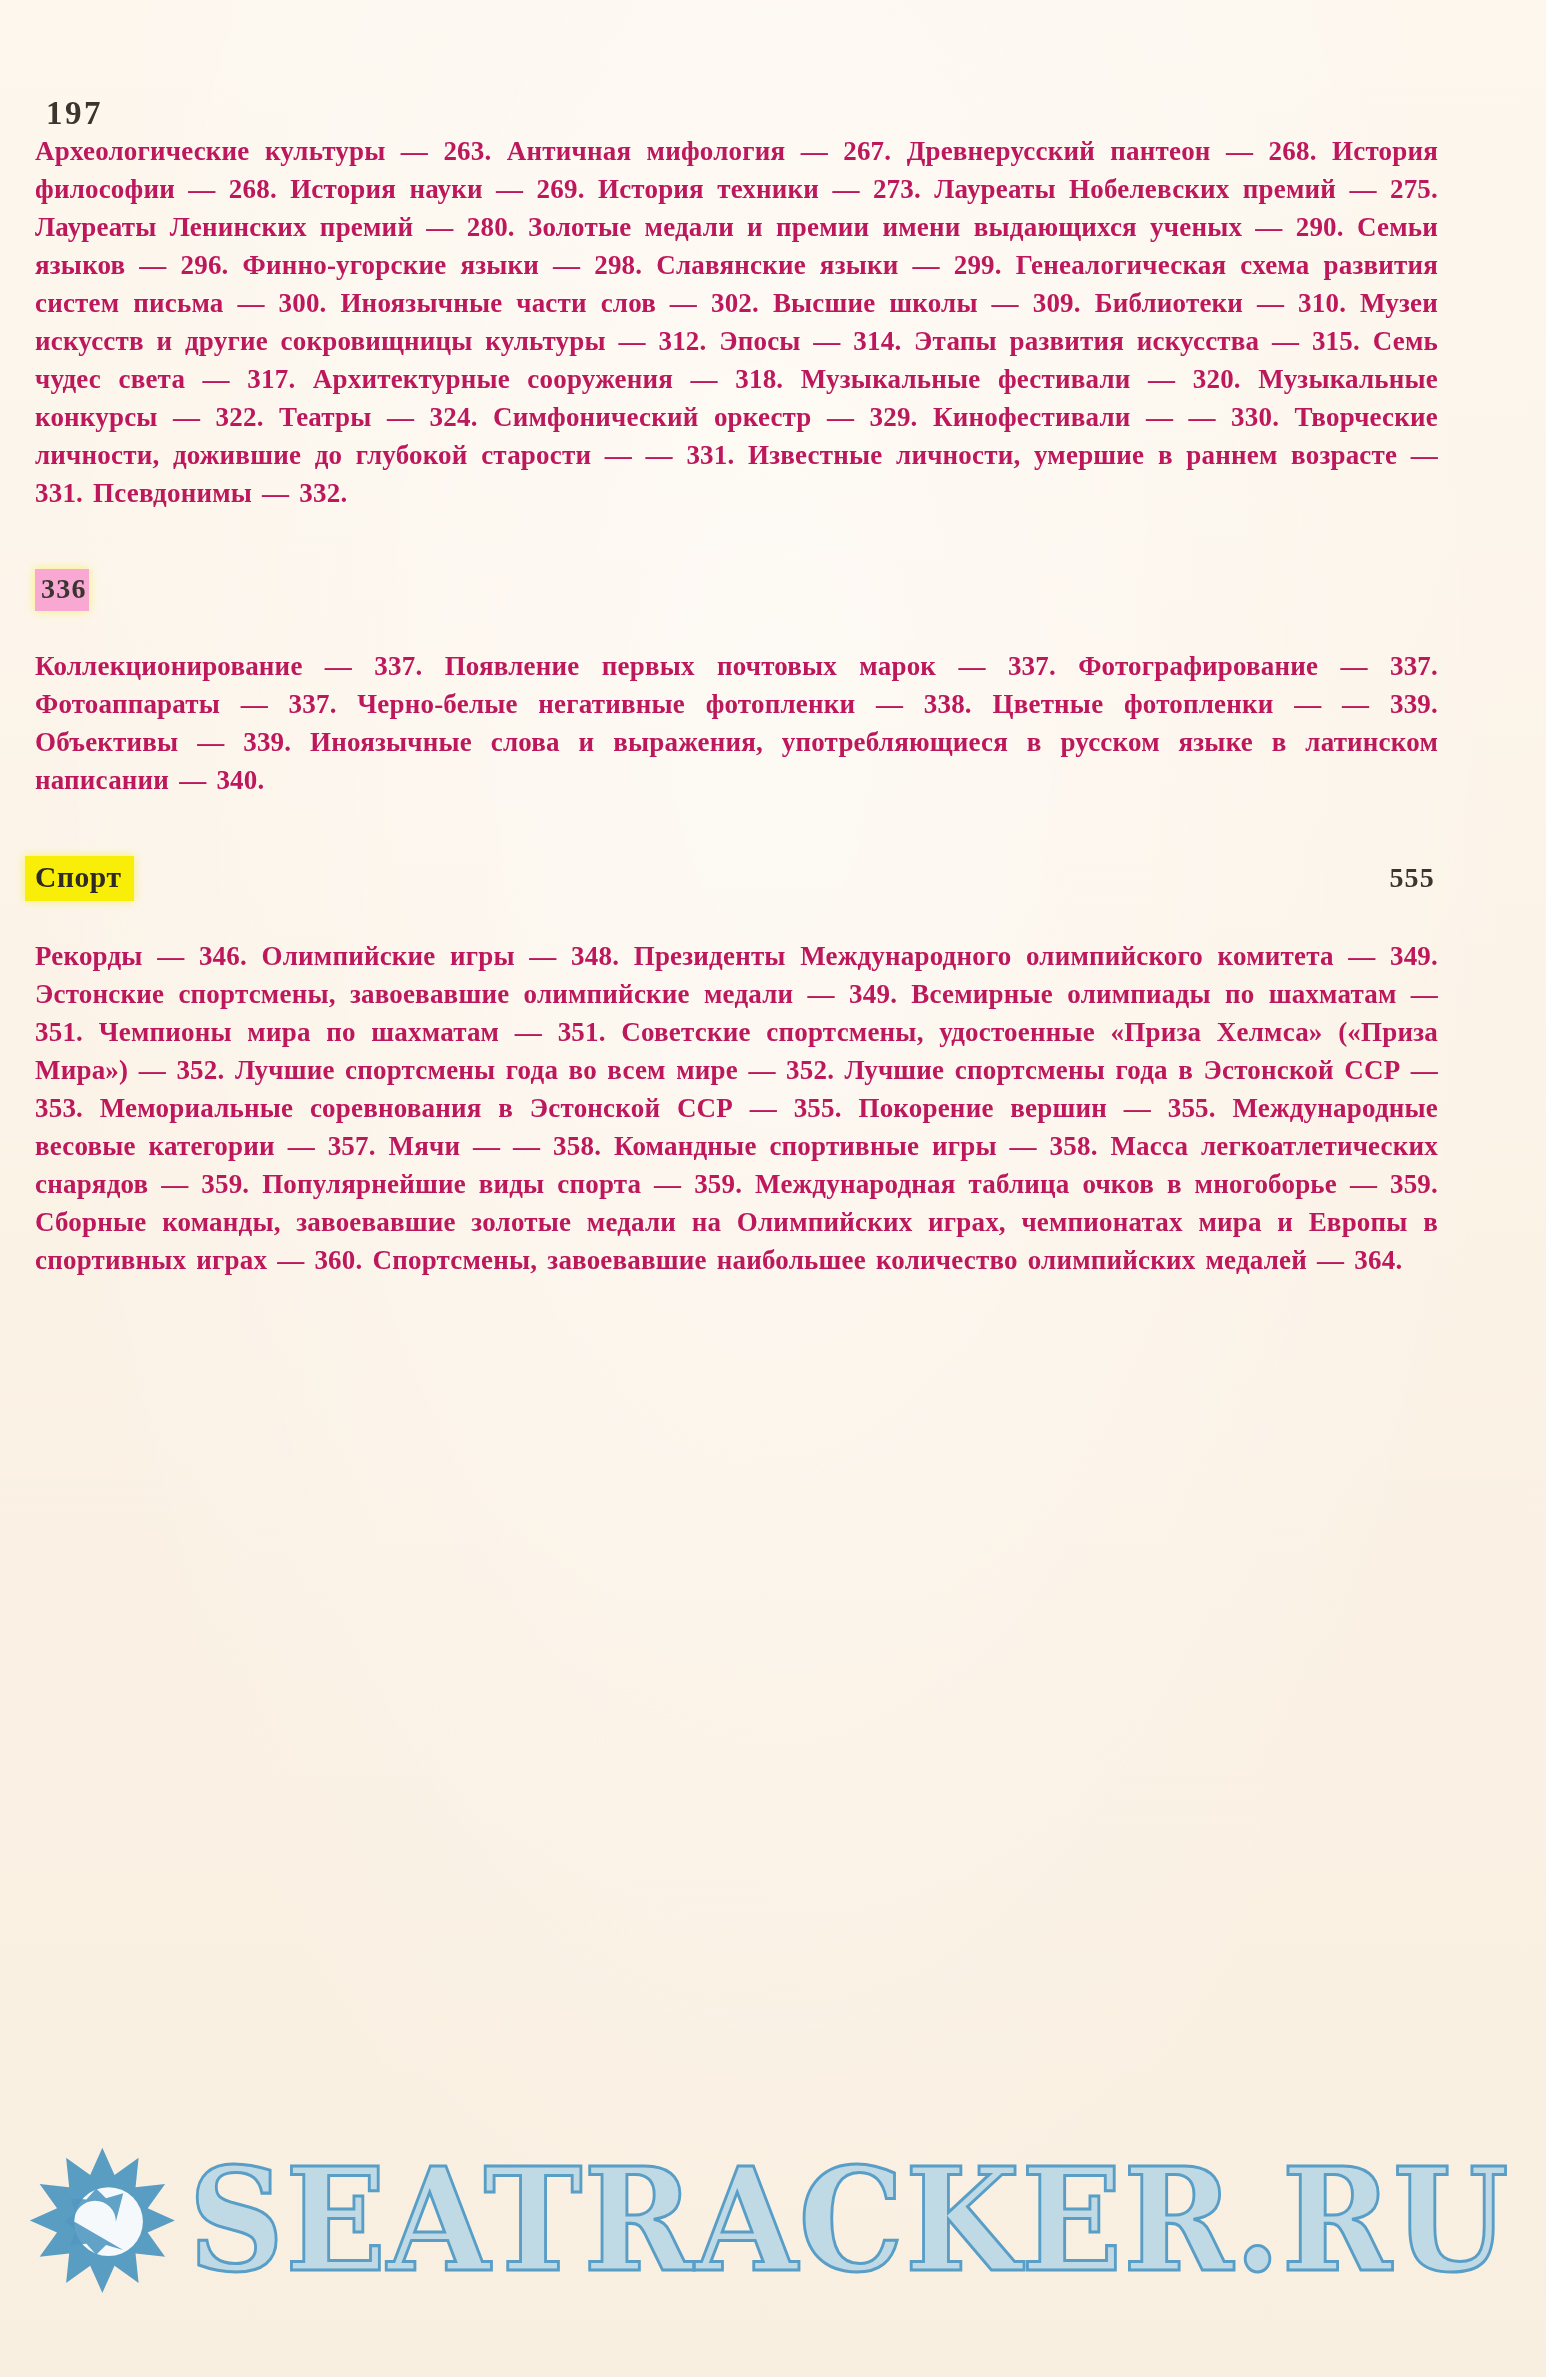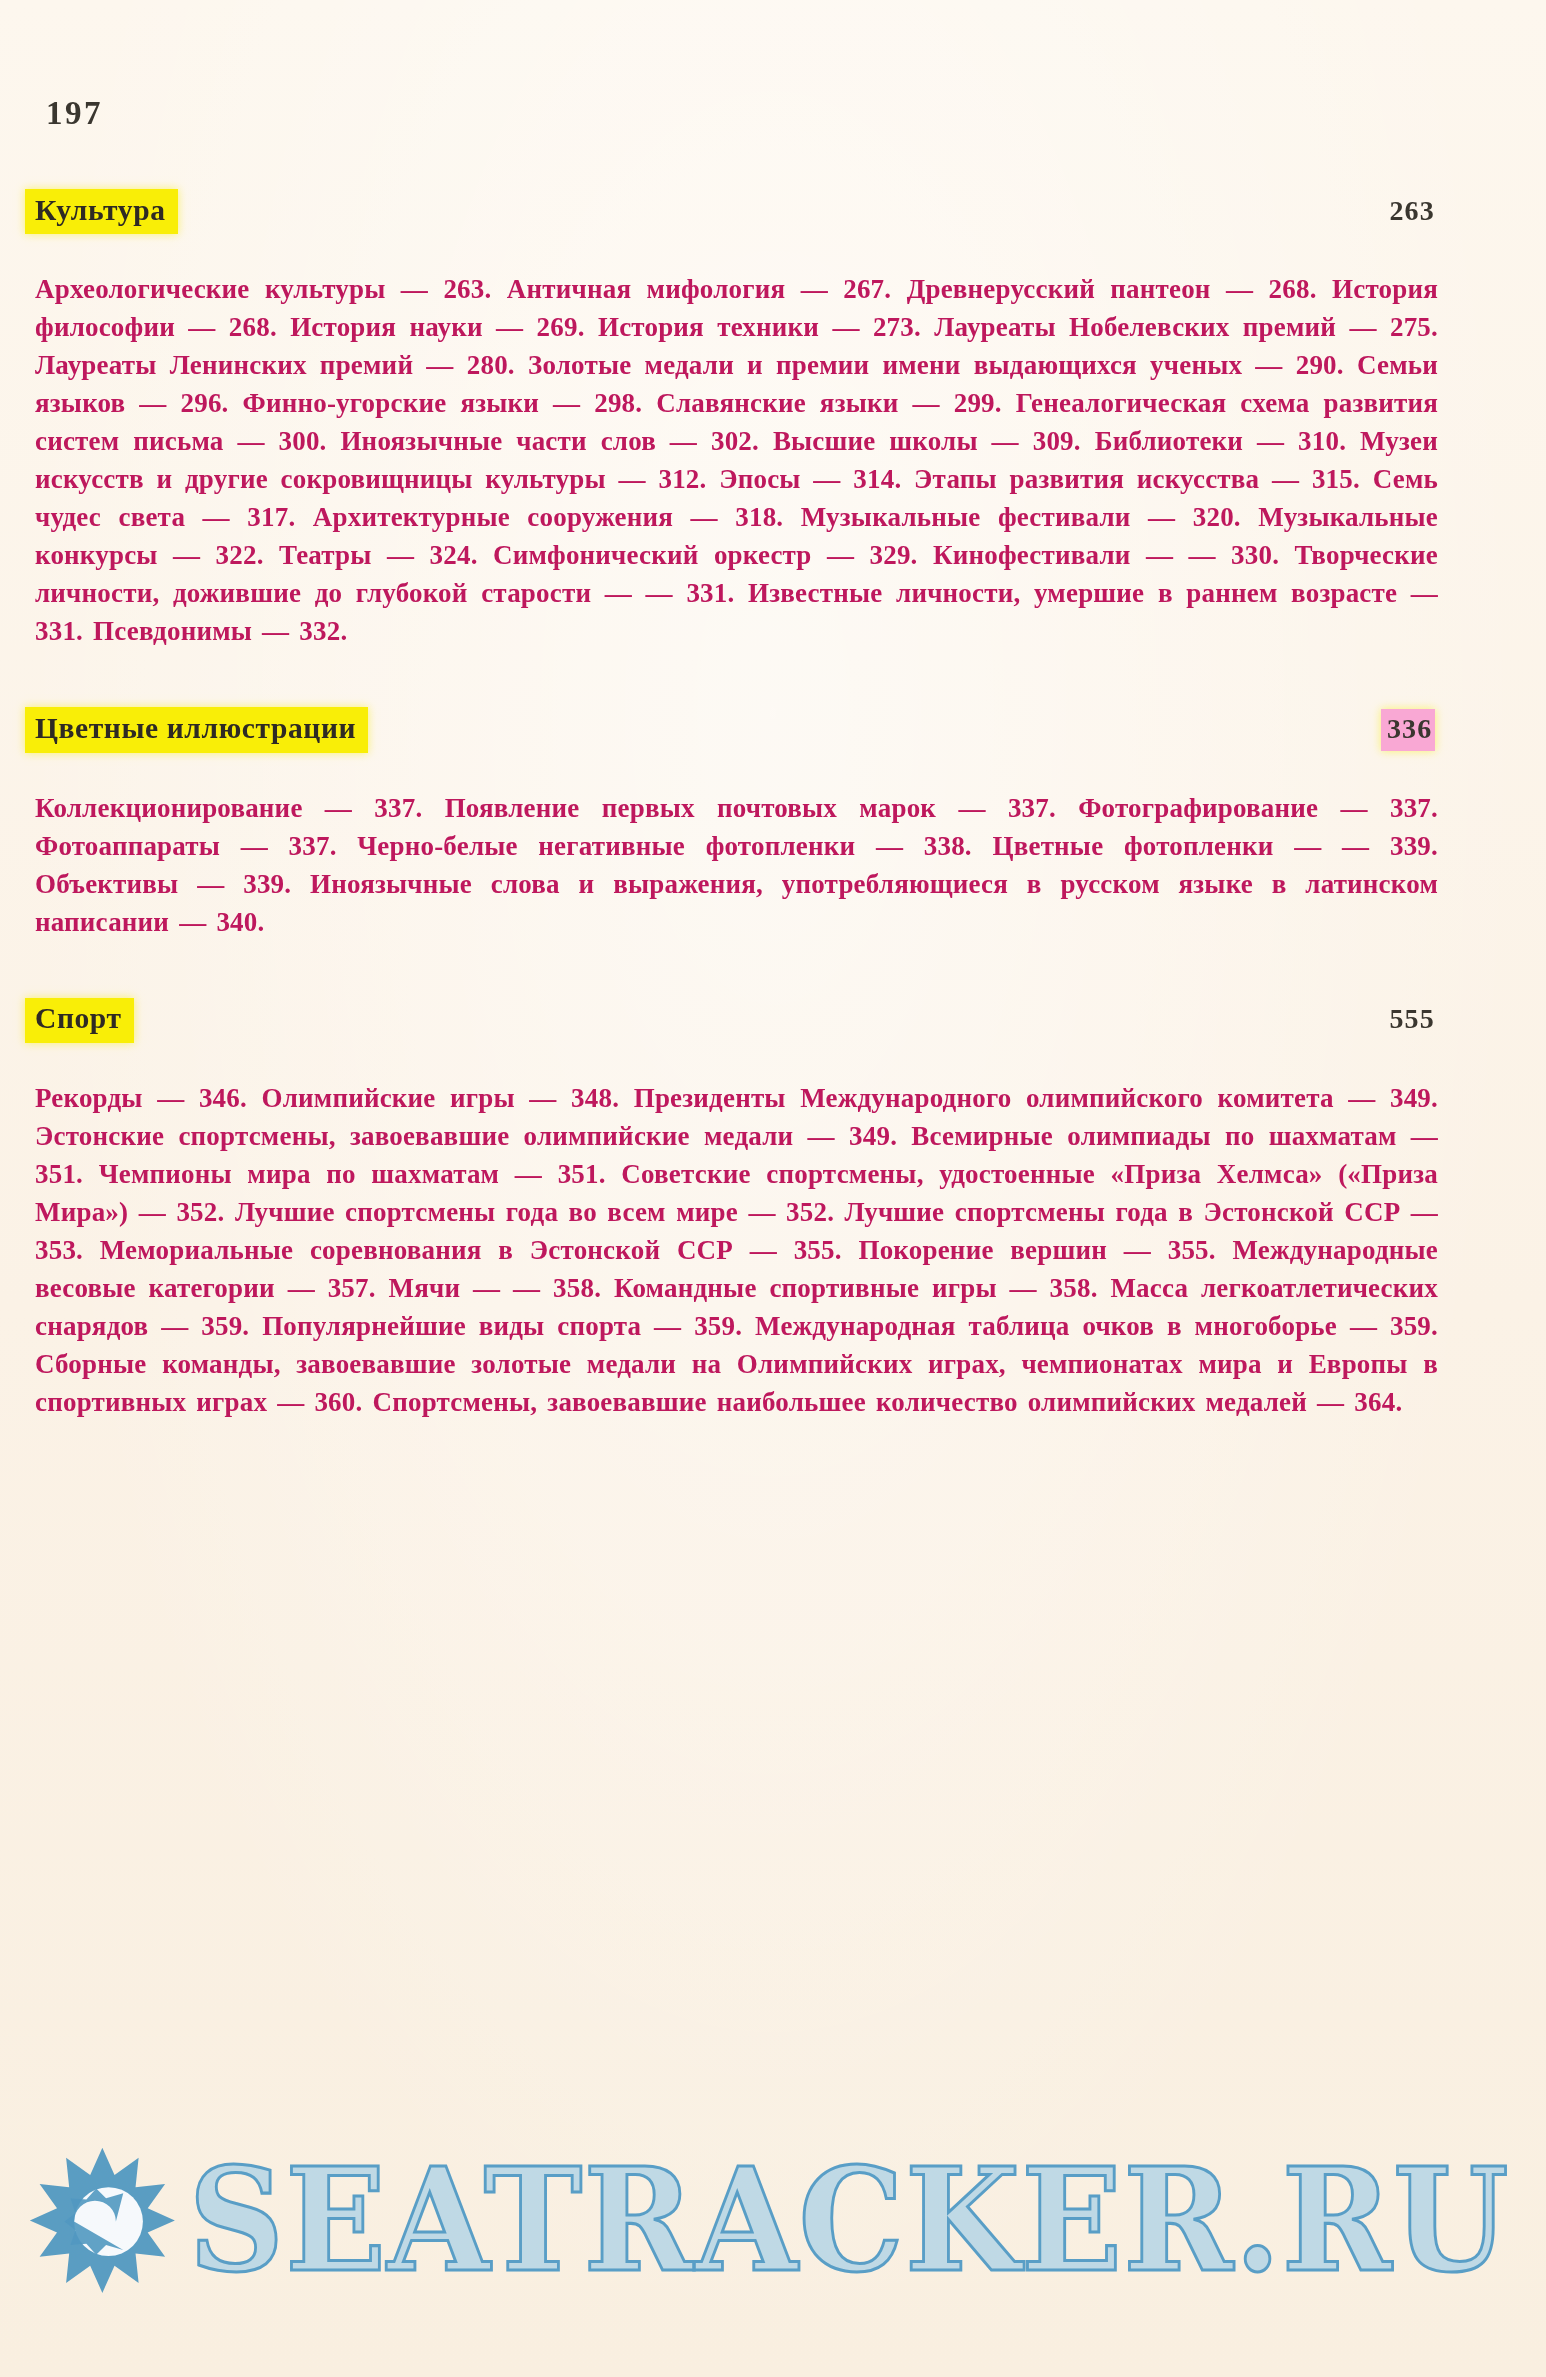--- a/index.html
+++ b/index.html
@@ -97,30 +97,25 @@
   }
 </style>
 </head>
 <body>
 
 <div class="page-inner">
 
   <div class="page-number">197</div>
 
   <section class="section">
-    <div class="heading-row">
-      <span class="heading-title">Культура</span>
-      <span class="heading-ref">263</span>
-    </div>
     <p class="body-text">Археологические культуры — 263. Античная мифология — 267. Древнерусский пантеон — 268. История философии — 268. История науки — 269. История техники — 273. Лауреаты Нобелевских премий — 275. Лауреаты Ленинских премий — 280. Золотые медали и премии имени выдающихся ученых — 290. Семьи языков — 296. Финно-угорские языки — 298. Славянские языки — 299. Генеалогическая схема развития систем письма — 300. Иноязычные части слов — 302. Высшие школы — 309. Библиотеки — 310. Музеи искусств и другие сокровищницы культуры — 312. Эпосы — 314. Этапы развития искусства — 315. Семь чудес света — 317. Архитектурные сооружения — 318. Музыкальные фестивали — 320. Музыкальные конкурсы — 322. Театры — 324. Симфонический оркестр — 329. Кинофестивали — — 330. Творческие личности, дожившие до глубокой старости — — 331. Известные личности, умершие в раннем возрасте — 331. Псевдонимы — 332.</p>
   </section>
 
   <section class="section">
     <div class="heading-row">
-      <span class="heading-title">Цветные иллюстрации</span>
       <span class="heading-ref highlighted">336</span>
     </div>
     <p class="body-text">Коллекционирование — 337. Появление первых почтовых марок — 337. Фотографирование — 337. Фотоаппараты — 337. Черно-белые негативные фотопленки — 338. Цветные фотопленки — — 339. Объективы — 339. Иноязычные слова и выражения, употребляющиеся в русском языке в латинском написании — 340.</p>
   </section>
 
   <section class="section">
     <div class="heading-row">
       <span class="heading-title">Спорт</span>
       <span class="heading-ref">555</span>
     </div>

